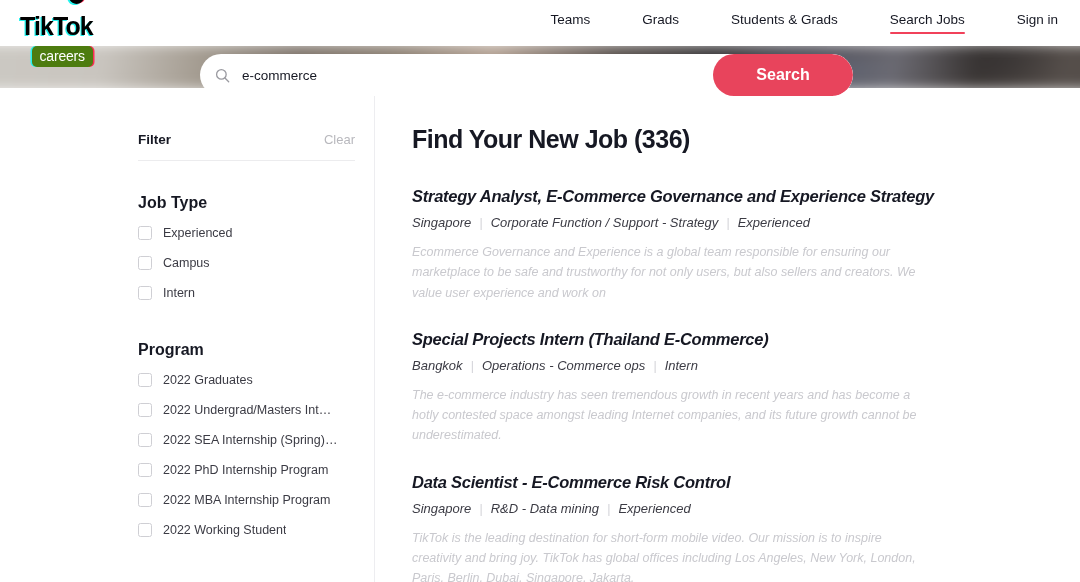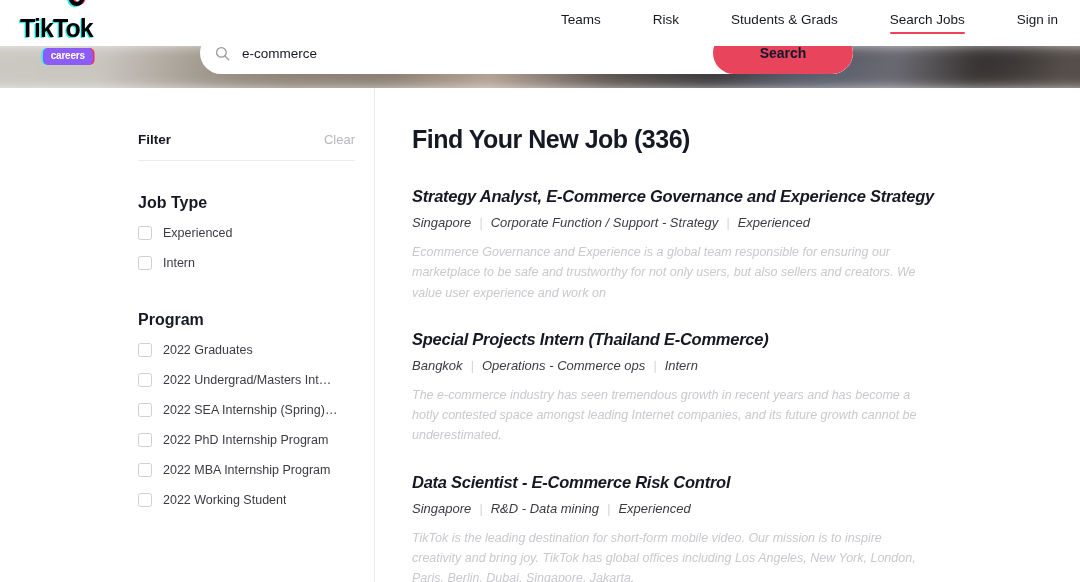--- a/index.html
+++ b/index.html
@@ -28,22 +28,22 @@
     font-size: 25px; font-weight: 700; letter-spacing: -0.9px;
     color: #000; line-height: 1;
     position: relative;
   }
   .logo-text::before {
     content: attr(data-shadow);
     position: absolute; left: -1.2px; top: 0.6px;
     color: #25F4EE; z-index: -1;
   }
   .careers-badge {
-    background: #8b5cf6; color: #fff;
-    font-size: 10px; font-weight: 700;
+    background: #4d7c0f; color: #fff;
+    font-size: 14px; font-weight: 400;
     padding: 3px 8px 4px; border-radius: 5px;
     letter-spacing: -0.2px; line-height: 1;
     margin-left: 4px;
     box-shadow: -1.5px 0 0 #25F4EE, 1.5px 0 0 #FE2C55;
   }
   .nav {
     margin-left: auto; margin-right: 22px;
     display: flex; align-items: center; gap: 52px;
   }
   .nav-item {
@@ -77,21 +77,21 @@
   .banner-img::after {
     content: "";
     position: absolute; inset: 0;
     background:
       radial-gradient(ellipse 120px 40px at 72% 60%, rgba(120,150,190,.45), transparent 70%),
       radial-gradient(ellipse 90px 36px at 88% 35%, rgba(40,38,40,.55), transparent 70%),
       radial-gradient(ellipse 110px 30px at 30% 80%, rgba(185,170,150,.5), transparent 70%);
     filter: blur(7px);
   }
   .search-wrap {
-    position: absolute; top: 32px; left: 200px;
+    position: absolute; top: 54px; left: 200px;
     width: 653px; height: 42px;
     display: flex; align-items: center;
     background: #fff;
     border-radius: 21px;
     overflow: hidden;
     z-index: 20;
   }
   .search-icon-box {
     width: 44px; display: flex; align-items: center; justify-content: center;
     flex: 0 0 44px;
@@ -99,24 +99,24 @@
   .search-input {
     flex: 1; border: none; outline: none;
     font-family: "Liberation Sans", sans-serif;
     font-size: 13.5px; color: #161823;
     background: transparent; height: 100%;
     padding: 0; margin-left: -2px;
   }
   .search-input::placeholder { color: #b0b0b4; }
   .search-btn {
     width: 140px; height: 42px; flex: 0 0 140px;
-    background: #E8445C; color: #0f172a;
+    background: #E8445C; color: #ffffff;
     border: none; border-radius: 21px;
     font-family: "Liberation Sans", sans-serif;
-    font-size: 14px; font-weight: 700;
+    font-size: 16px; font-weight: 700;
     cursor: pointer;
   }
 
   
   .content {
     position: absolute; top: 88px; left: 7px;
     width: 1080px; height: 494px;
     display: flex;
   }
   .sidebar {
@@ -188,21 +188,21 @@
       <path d="M17.2 1.2h-3.9v16.1c0 2.1-1.6 3.6-3.6 3.6s-3.6-1.5-3.6-3.6c0-2 1.5-3.5 3.4-3.6V9.7C5.2 9.8 1.8 13.2 1.8 17.3c0 4.2 3.4 7.6 7.7 7.6s7.7-3.4 7.7-7.6V9.1c1.5 1.1 3.4 1.8 5.4 1.8V6.9c-3.1 0-5.4-2.5-5.4-5.7z" fill="#25F4EE" transform="translate(-1.6,1.2)"></path>
       <path d="M17.2 1.2h-3.9v16.1c0 2.1-1.6 3.6-3.6 3.6s-3.6-1.5-3.6-3.6c0-2 1.5-3.5 3.4-3.6V9.7C5.2 9.8 1.8 13.2 1.8 17.3c0 4.2 3.4 7.6 7.7 7.6s7.7-3.4 7.7-7.6V9.1c1.5 1.1 3.4 1.8 5.4 1.8V6.9c-3.1 0-5.4-2.5-5.4-5.7z" fill="#FE2C55" transform="translate(1.4,-0.4)"></path>
       <path d="M17.2 1.2h-3.9v16.1c0 2.1-1.6 3.6-3.6 3.6s-3.6-1.5-3.6-3.6c0-2 1.5-3.5 3.4-3.6V9.7C5.2 9.8 1.8 13.2 1.8 17.3c0 4.2 3.4 7.6 7.7 7.6s7.7-3.4 7.7-7.6V9.1c1.5 1.1 3.4 1.8 5.4 1.8V6.9c-3.1 0-5.4-2.5-5.4-5.7z" fill="#000"></path>
     </svg>
     <span class="logo-text" data-shadow="TikTok">TikTok</span>
     <span class="careers-badge">careers</span>
   </div>
 
   <div class="nav">
     <div class="nav-item">Teams</div>
-    <div class="nav-item">Risk</div>
+    <div class="nav-item">Grads</div>
     <div class="nav-item">Students &amp; Grads</div>
     <div class="nav-item active">Search Jobs</div>
     <div class="nav-item">Sign in</div>
   </div>
 </div>
 
 <div class="banner">
   <div class="banner-img"></div>
 </div>
 
@@ -225,20 +225,24 @@
       <span class="clear-btn">Clear</span>
     </div>
 
     <div class="group-title">Job Type</div>
     <div class="check-row">
       <span class="checkbox"></span>
       <span class="check-label">Experienced</span>
     </div>
     <div class="check-row">
       <span class="checkbox"></span>
+      <span class="check-label">Campus</span>
+    </div>
+    <div class="check-row">
+      <span class="checkbox"></span>
       <span class="check-label">Intern</span>
     </div>
 
     <div class="group-title">Program</div>
     <div class="check-row">
       <span class="checkbox"></span>
       <span class="check-label">2022 Graduates</span>
     </div>
     <div class="check-row">
       <span class="checkbox"></span>

